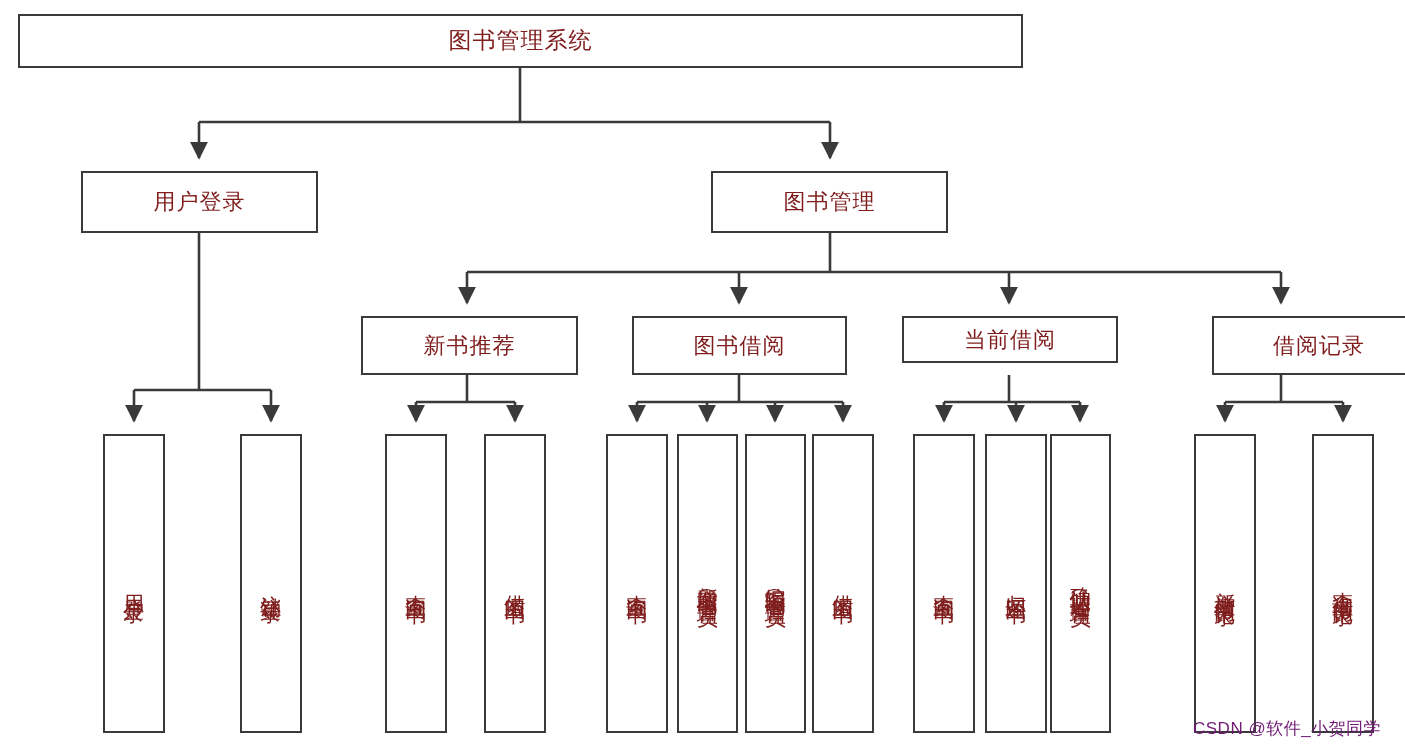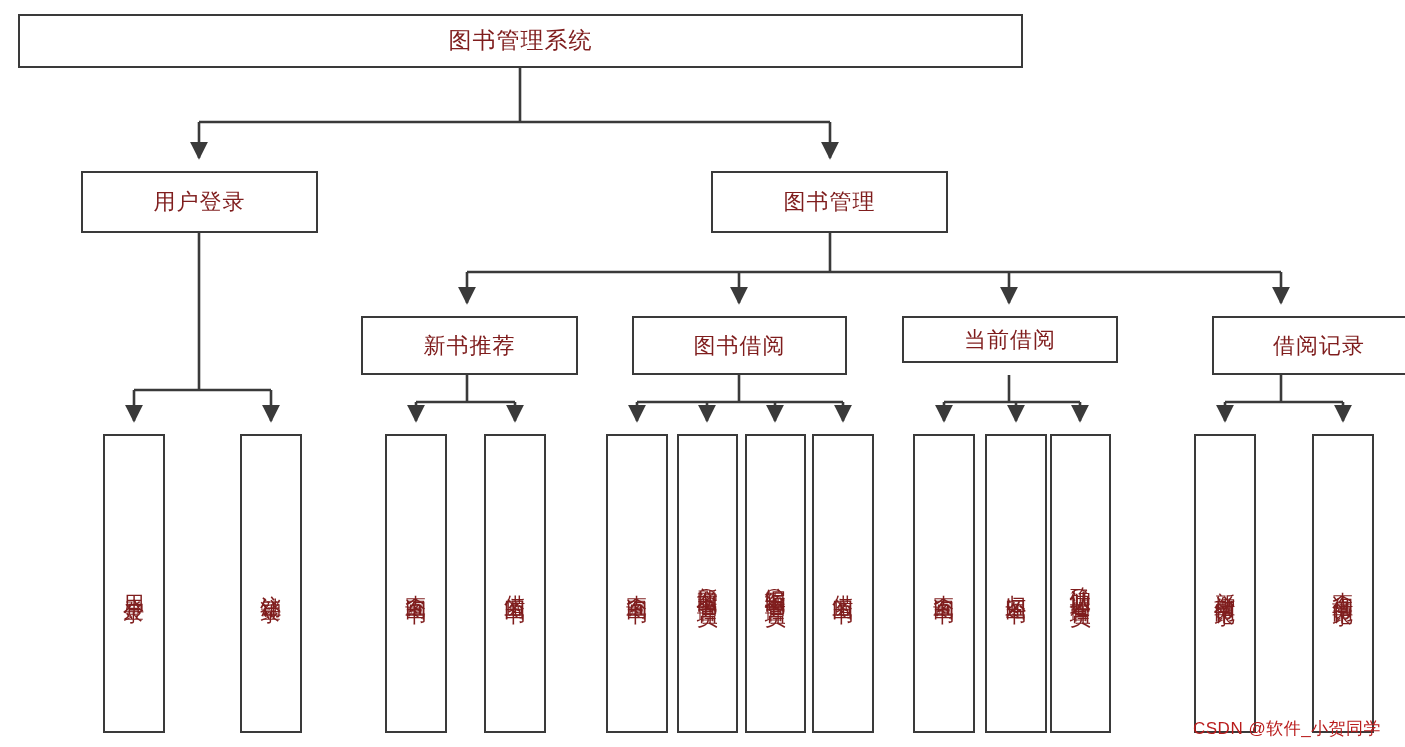--- a/index.html
+++ b/index.html
@@ -61,21 +61,21 @@
     writing-mode: vertical-rl;
     text-orientation: upright;
     font-size: 21px;
     line-height: 1.32;
     letter-spacing: 3px;
     max-height: 280px;
   }
   .watermark {
     position: absolute;
     font-size: 17px;
-    color: #b91c1c;
+    color: #701a75;
     white-space: nowrap;
     z-index: 5;
     letter-spacing: 0.5px;
   }
 </style>
 </head>
 <body>
 
 <div id="canvas">
 

